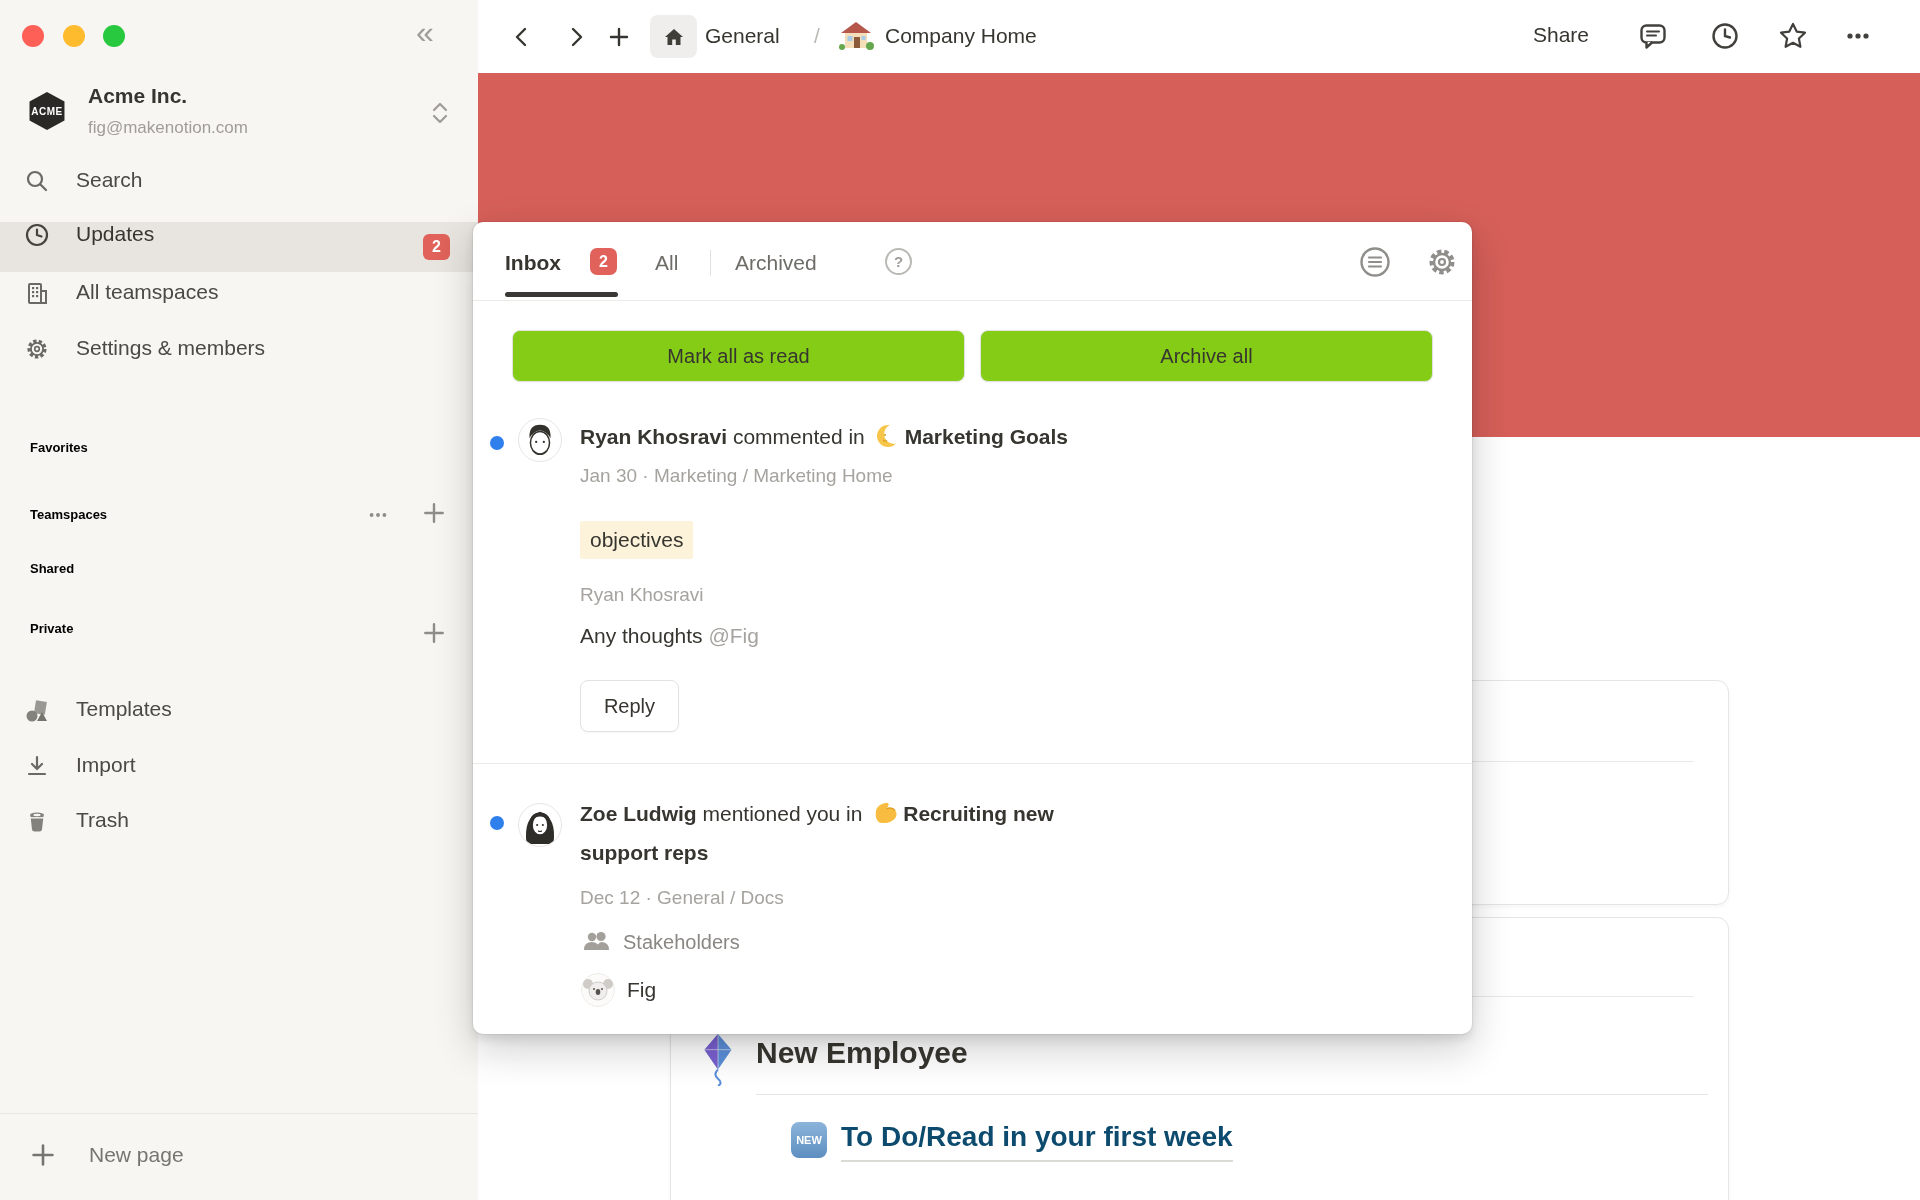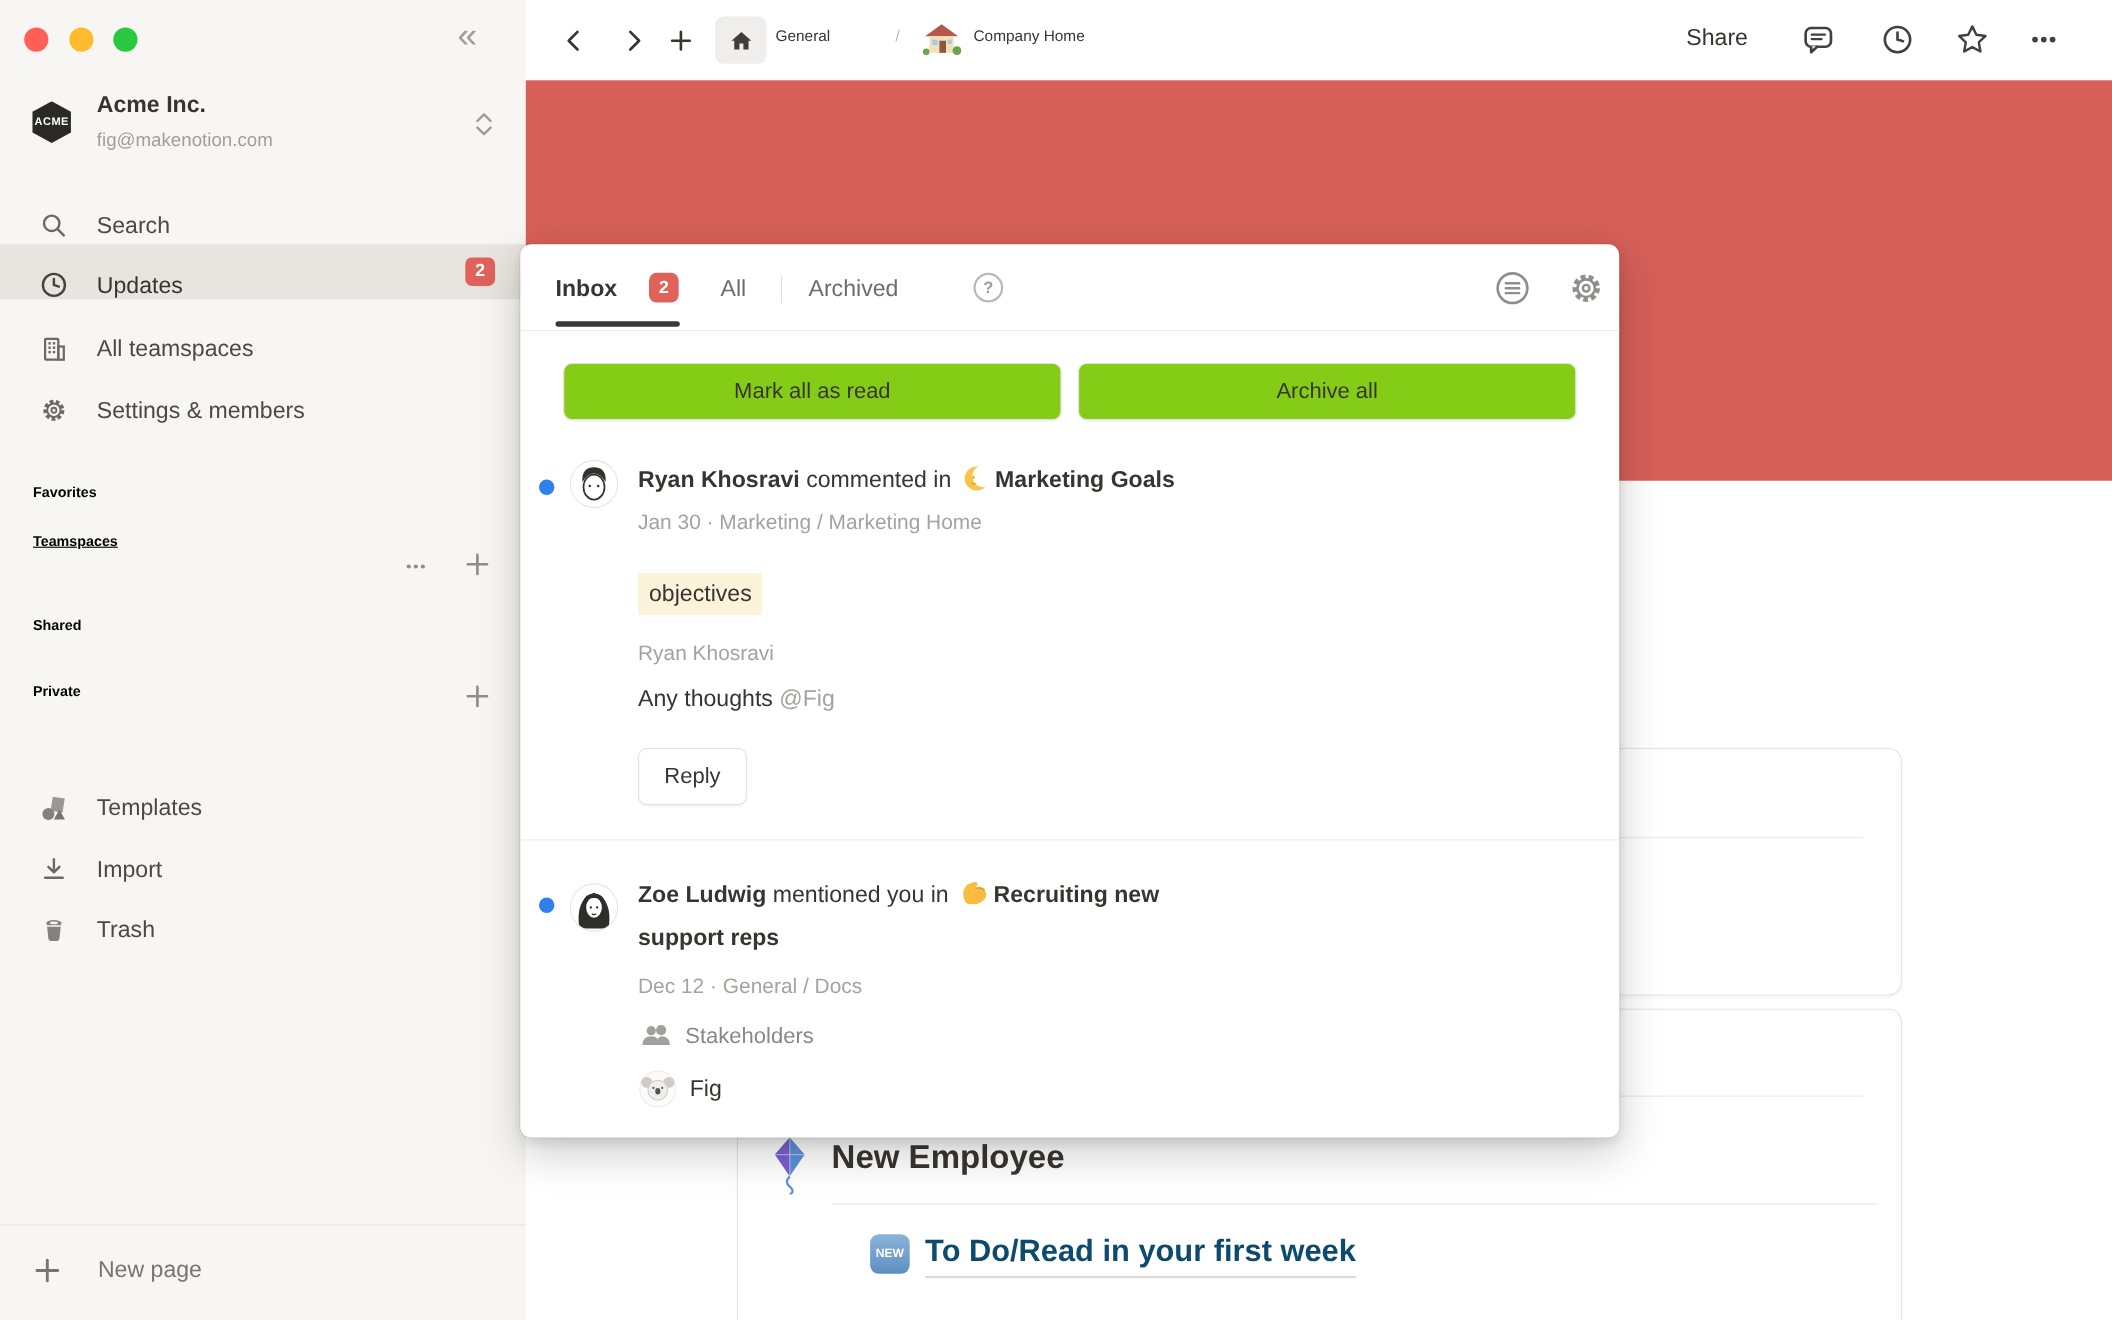--- a/index.html
+++ b/index.html
@@ -10,40 +10,40 @@
   .sidebar{position:absolute;left:0;top:0;width:478px;height:1200px;background:#f7f6f2;}
   .traffic{position:absolute;top:25px;width:22px;height:22px;border-radius:50%;}
   .collapse{position:absolute;left:416px;top:16px;font-size:32px;color:#9f9d99;line-height:1;cursor:pointer;}
   .ws-logo{position:absolute;left:28px;top:92px;width:38px;height:38px;background:#2b2925;
     clip-path:polygon(50% 0,96% 25%,96% 75%,50% 100%,4% 75%,4% 25%);
     display:flex;align-items:center;justify-content:center;}
   .ws-logo span{color:#fff;font-size:10px;font-weight:bold;letter-spacing:.5px;}
   .ws-name{position:absolute;left:88px;top:84px;font-size:21px;font-weight:700;color:#37352f;}
   .ws-email{position:absolute;left:88px;top:118px;font-size:17px;color:#a09d99;}
   .ws-switch{position:absolute;left:430px;top:100px;}
-  .srow{position:absolute;left:0;width:478px;height:50px;display:flex;align-items:flex-end;
-    padding-left:36px;box-sizing:border-box;gap:26px;cursor:pointer;}
+  .srow{position:absolute;left:0;width:478px;height:50px;display:flex;align-items:flex-start;
+    padding-left:24px;box-sizing:border-box;gap:26px;cursor:pointer;}
   .srow .lbl{font-size:21px;font-weight:500;color:#4b4945;}
   .srow.sel{background:#e8e5e0;}
   .sicon{width:26px;height:26px;flex:0 0 26px;display:flex;align-items:center;justify-content:center;}
   .badge{position:absolute;right:28px;top:12px;min-width:27px;height:26px;border-radius:6px;
     background:#e0625a;color:#fff;font-size:16px;font-weight:600;display:flex;
     align-items:center;justify-content:center;padding:0 4px;box-sizing:border-box;}
   .sect{position:absolute;left:30px;font-size:13px;font-weight:600;color:#000000;cursor:pointer;}
   .sect-ctl{position:absolute;cursor:pointer;}
   .divline{position:absolute;left:0;width:478px;height:1px;background:#e9e7e2;}
   .newpage{position:absolute;left:0;top:1125px;width:478px;height:60px;display:flex;
     align-items:center;gap:33px;padding-left:30px;box-sizing:border-box;cursor:pointer;}
   .newpage .lbl{font-size:21px;color:#77756f;font-weight:500;}
   
   .topbar{position:absolute;left:478px;top:0;width:1442px;height:73px;background:#fff;}
   .tb-item{position:absolute;display:flex;align-items:center;justify-content:center;cursor:pointer;}
   .homebtn{position:absolute;left:172px;top:15px;width:47px;height:43px;background:#efeeec;
     border-radius:8px;display:flex;align-items:center;justify-content:center;cursor:pointer;}
-  .crumb{font-size:14px;color:#37352f;position:absolute;top:24px;cursor:pointer;}
+  .crumb{font-size:21px;color:#37352f;position:absolute;top:24px;cursor:pointer;}
   .crumb-sep{color:#b9b7b3;cursor:default;}
   .share{position:absolute;left:1055px;top:23px;font-size:21px;color:#37352f;cursor:pointer;}
   
   .cover{position:absolute;left:478px;top:73px;width:1442px;height:364px;background:#d65f59;}
   .card{position:absolute;background:#fff;border:1px solid #e7e5e2;border-radius:12px;
     box-shadow:0 2px 4px rgba(0,0,0,.04);}
   .card-div{position:absolute;height:1px;background:#ebe9e6;}
   .h2{position:absolute;font-size:30px;font-weight:700;color:#37352f;}
   .newbadge{position:absolute;width:36px;height:36px;border-radius:8px;
     background:linear-gradient(#8cb4da,#5e8ec0);color:#fff;font-size:11px;font-weight:bold;
@@ -152,21 +152,21 @@
       <svg width="26" height="26" viewBox="0 0 34 34">
           <circle cx="17" cy="17" r="10" fill="none" stroke="#6b6965" stroke-width="5" stroke-dasharray="4.2 2.8"></circle>
           <circle cx="17" cy="17" r="8" fill="none" stroke="#6b6965" stroke-width="2.4"></circle>
           <circle cx="17" cy="17" r="3" fill="none" stroke="#6b6965" stroke-width="2.2"></circle>
         </svg>
     </span>
     <span class="lbl">Settings &amp; members</span>
   </div>
 
   <div class="sect" style="top:440px;">Favorites</div>
-  <div class="sect" style="top:484px;text-decoration:underline;">Teamspaces</div>
+  <div class="sect" style="top:507px;">Teamspaces</div>
   <div class="sect-ctl" style="left:366px;top:503px;">
     <svg width="24" height="24" viewBox="0 0 30 30">
         <g fill="#8f8d89">
           <circle cx="7" cy="15" r="2.4"></circle>
           <circle cx="15" cy="15" r="2.4"></circle>
           <circle cx="23" cy="15" r="2.4"></circle>
         </g>
       </svg>
   </div>
   <div class="sect-ctl" style="left:422px;top:501px;">

